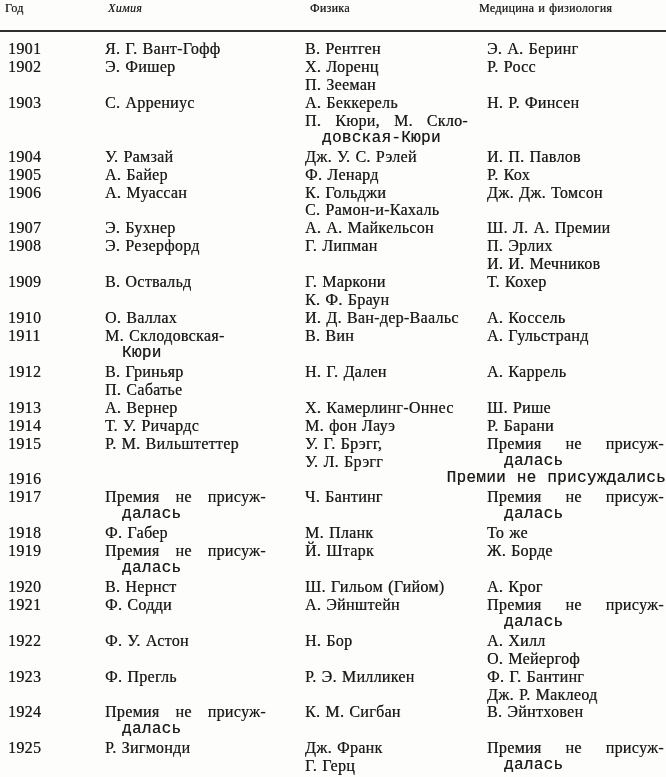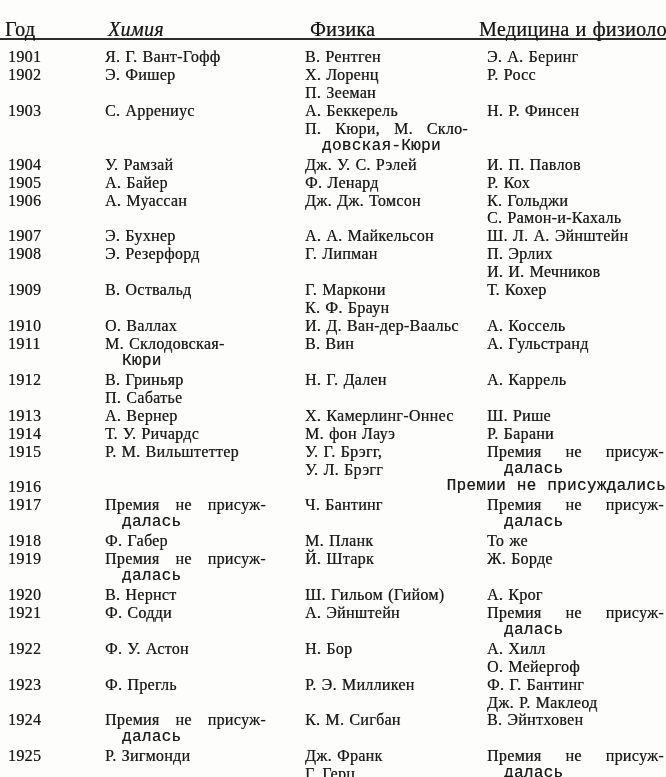--- a/index.html
+++ b/index.html
@@ -14,24 +14,24 @@
     width:666px; height:777px;
     background:#fdfdfb;
     overflow:hidden;
     text-shadow:0.35px 0 0 rgba(25,25,25,0.65);
     letter-spacing:0.3px;
     word-spacing:0.05em;
   }
   .thead {
     display:grid;
     grid-template-columns:105px 200px 182px 1fr;
-    padding-top:18px;
-    height:40px;
+    padding-top:1px;
+    height:32px;
     border-bottom:2px solid #2e2e2e;
-    font-size:20px;
+    font-size:12px;
   }
   .th { white-space:nowrap; }
   .th.year { padding-left:5px; }
   .th.chem { padding-left:3px;font-style:italic; }
   .th.phys { position:relative; left:-10px;margin-left:15px; }
   .th.med  { position:relative; left:-8px; }
   .tbody { padding-top:8px; }
   .row {
     display:grid;
     grid-template-columns:105px 200px 182px 1fr;
@@ -131,38 +131,38 @@
         </div>
         <div class="cell med">
           <div class="line">Р. Кох</div>
         </div>
       </div>
       <div class="row">
         <div class="cell year">1906</div>
         <div class="cell chem">
           <div class="line">А. Муассан</div>
         </div>
-        <div class="cell phys">
-          <div class="line">Дж. Дж. Томсон</div>
-        </div>
         <div class="cell med">
           <div class="line">К. Гольджи</div>
           <div class="line">С. Рамон-и-Кахаль</div>
         </div>
+        <div class="cell phys">
+          <div class="line">Дж. Дж. Томсон</div>
+        </div>
       </div>
       <div class="row">
         <div class="cell year">1907</div>
         <div class="cell chem">
           <div class="line">Э. Бухнер</div>
         </div>
         <div class="cell phys">
           <div class="line">А. А. Майкельсон</div>
         </div>
         <div class="cell med">
-          <div class="line">Ш. Л. А. Эйнштейн</div>
+          <div class="line">Ш. Л. А. Премии</div>
         </div>
       </div>
       <div class="row">
         <div class="cell year">1908</div>
         <div class="cell chem">
           <div class="line">Э. Резерфорд</div>
         </div>
         <div class="cell phys">
           <div class="line">Г. Липман</div>
         </div>

